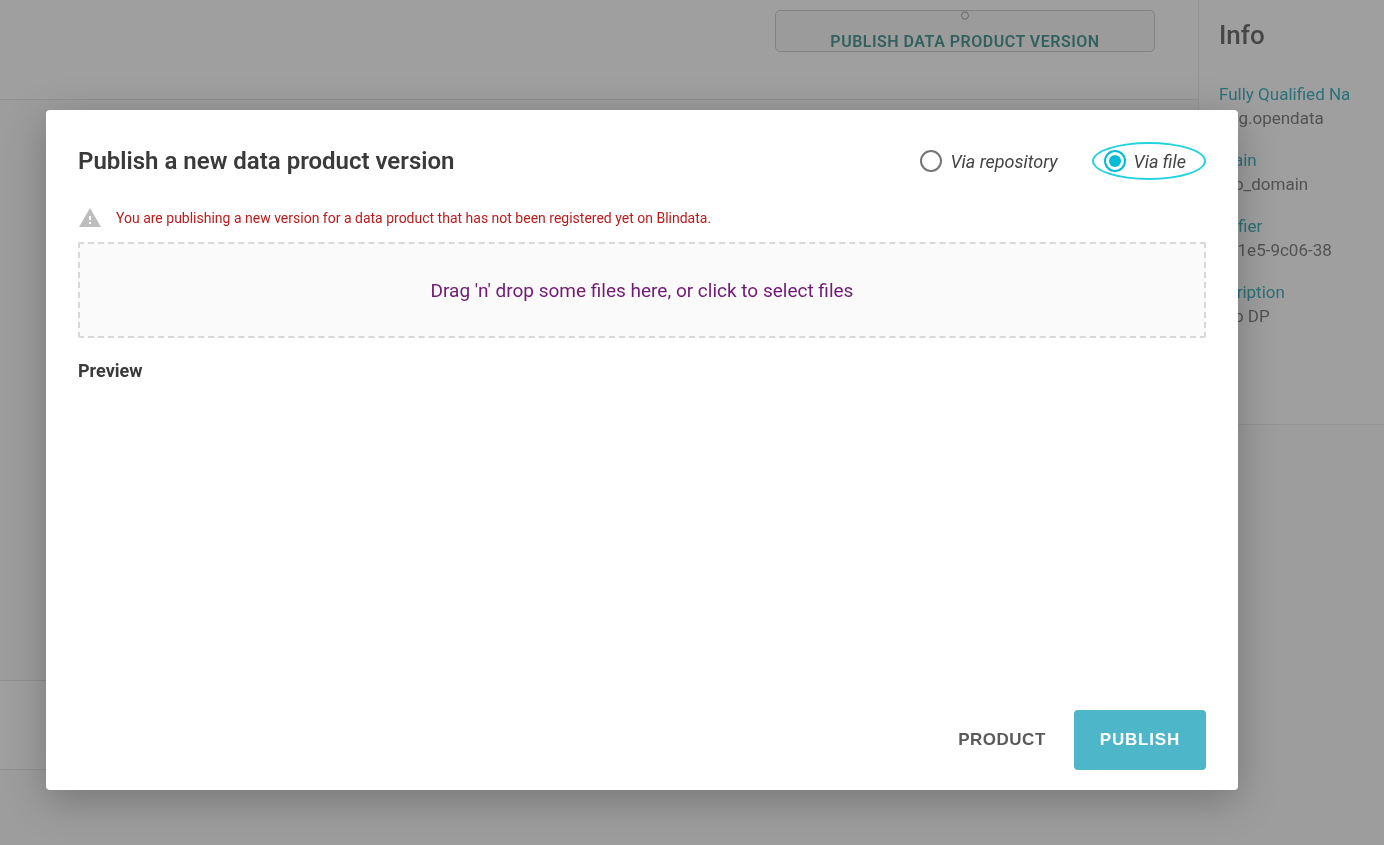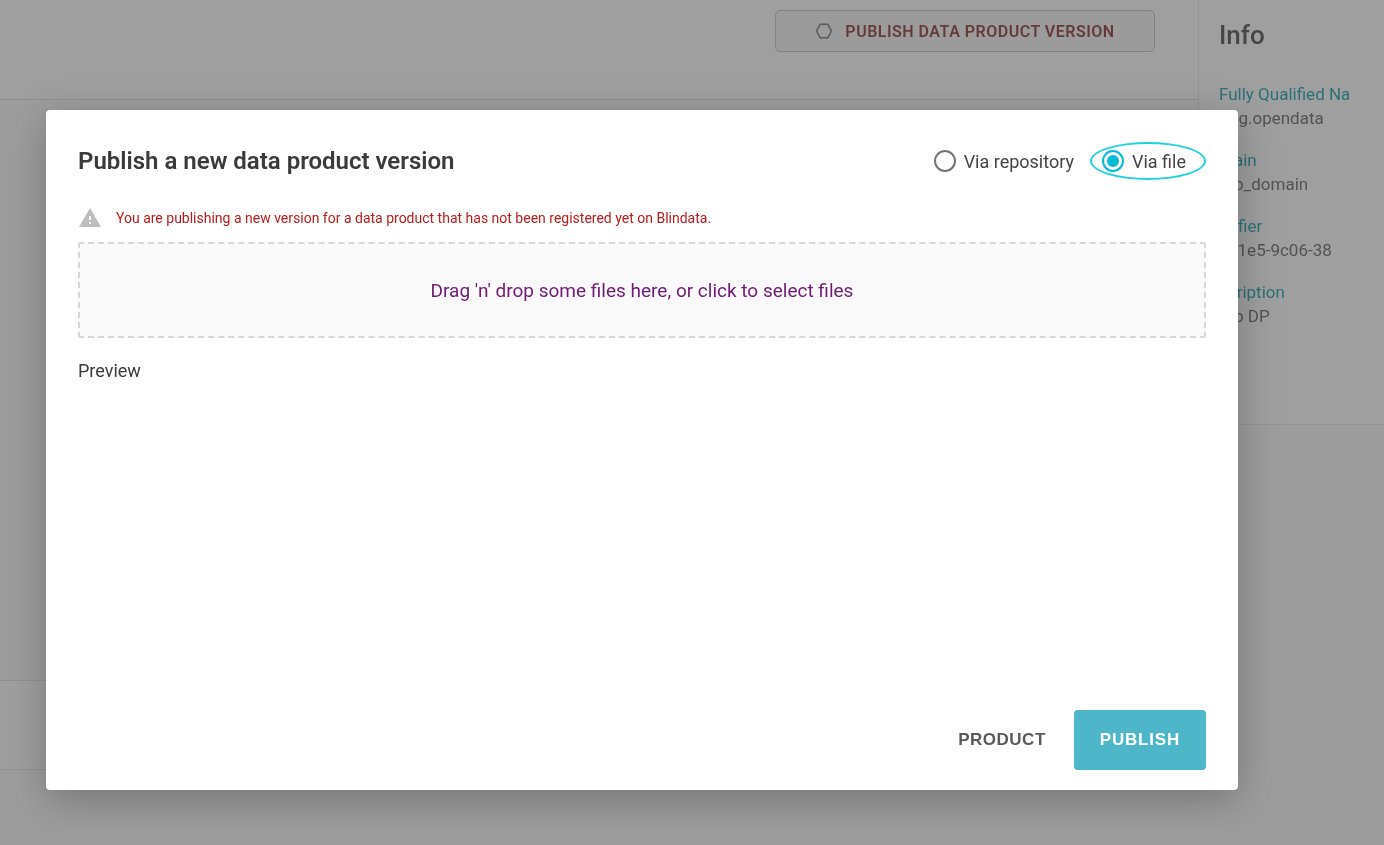--- a/index.html
+++ b/index.html
@@ -52,24 +52,25 @@
       left: 775px;
       width: 380px;
       height: 42px;
       border: 1px solid #bdbdbd;
       border-radius: 5px;
       background: #f5f5f5;
       display: flex;
       align-items: center;
       justify-content: center;
       gap: 12px;
-      color: #7f1d1d;
+      color: #0f766e;
       font-weight: 600;
       letter-spacing: 0.5px;
       font-size: 16px;
+      flex-direction: column;
     }
     .hex-icon {
       width: 18px; height: 18px;
     }
 
     
     .bg-info {
       position: absolute;
       top: 0;
       right: 0;
@@ -123,21 +124,22 @@
     }
     .modal-title {
       font-size: 24px;
       font-weight: 600;
       color: #3a3a3a;
     }
 
     .radio-group {
       display: flex;
       align-items: center;
-      gap: 14px;
+      gap: 32px;
+      font-style: italic;
     }
     .radio-opt {
       display: flex;
       align-items: center;
       gap: 8px;
       cursor: pointer;
       padding: 4px 2px;
     }
     .radio-opt .circle {
       width: 22px; height: 22px;
@@ -193,21 +195,21 @@
       align-items: center;
       justify-content: center;
       color: #701a75;
       font-size: 19px;
       margin-bottom: 22px;
       cursor: pointer;
     }
 
     .preview-heading {
       font-size: 18px;
-      font-weight: 400;
+      font-weight: 700;
       color: #3a3a3a;
       margin-bottom: 30px;
     }
     .preview-msg {
       text-align: center;
       font-size: 19px;
       color: #4a4a4a;
     }
 
     .modal-actions {

